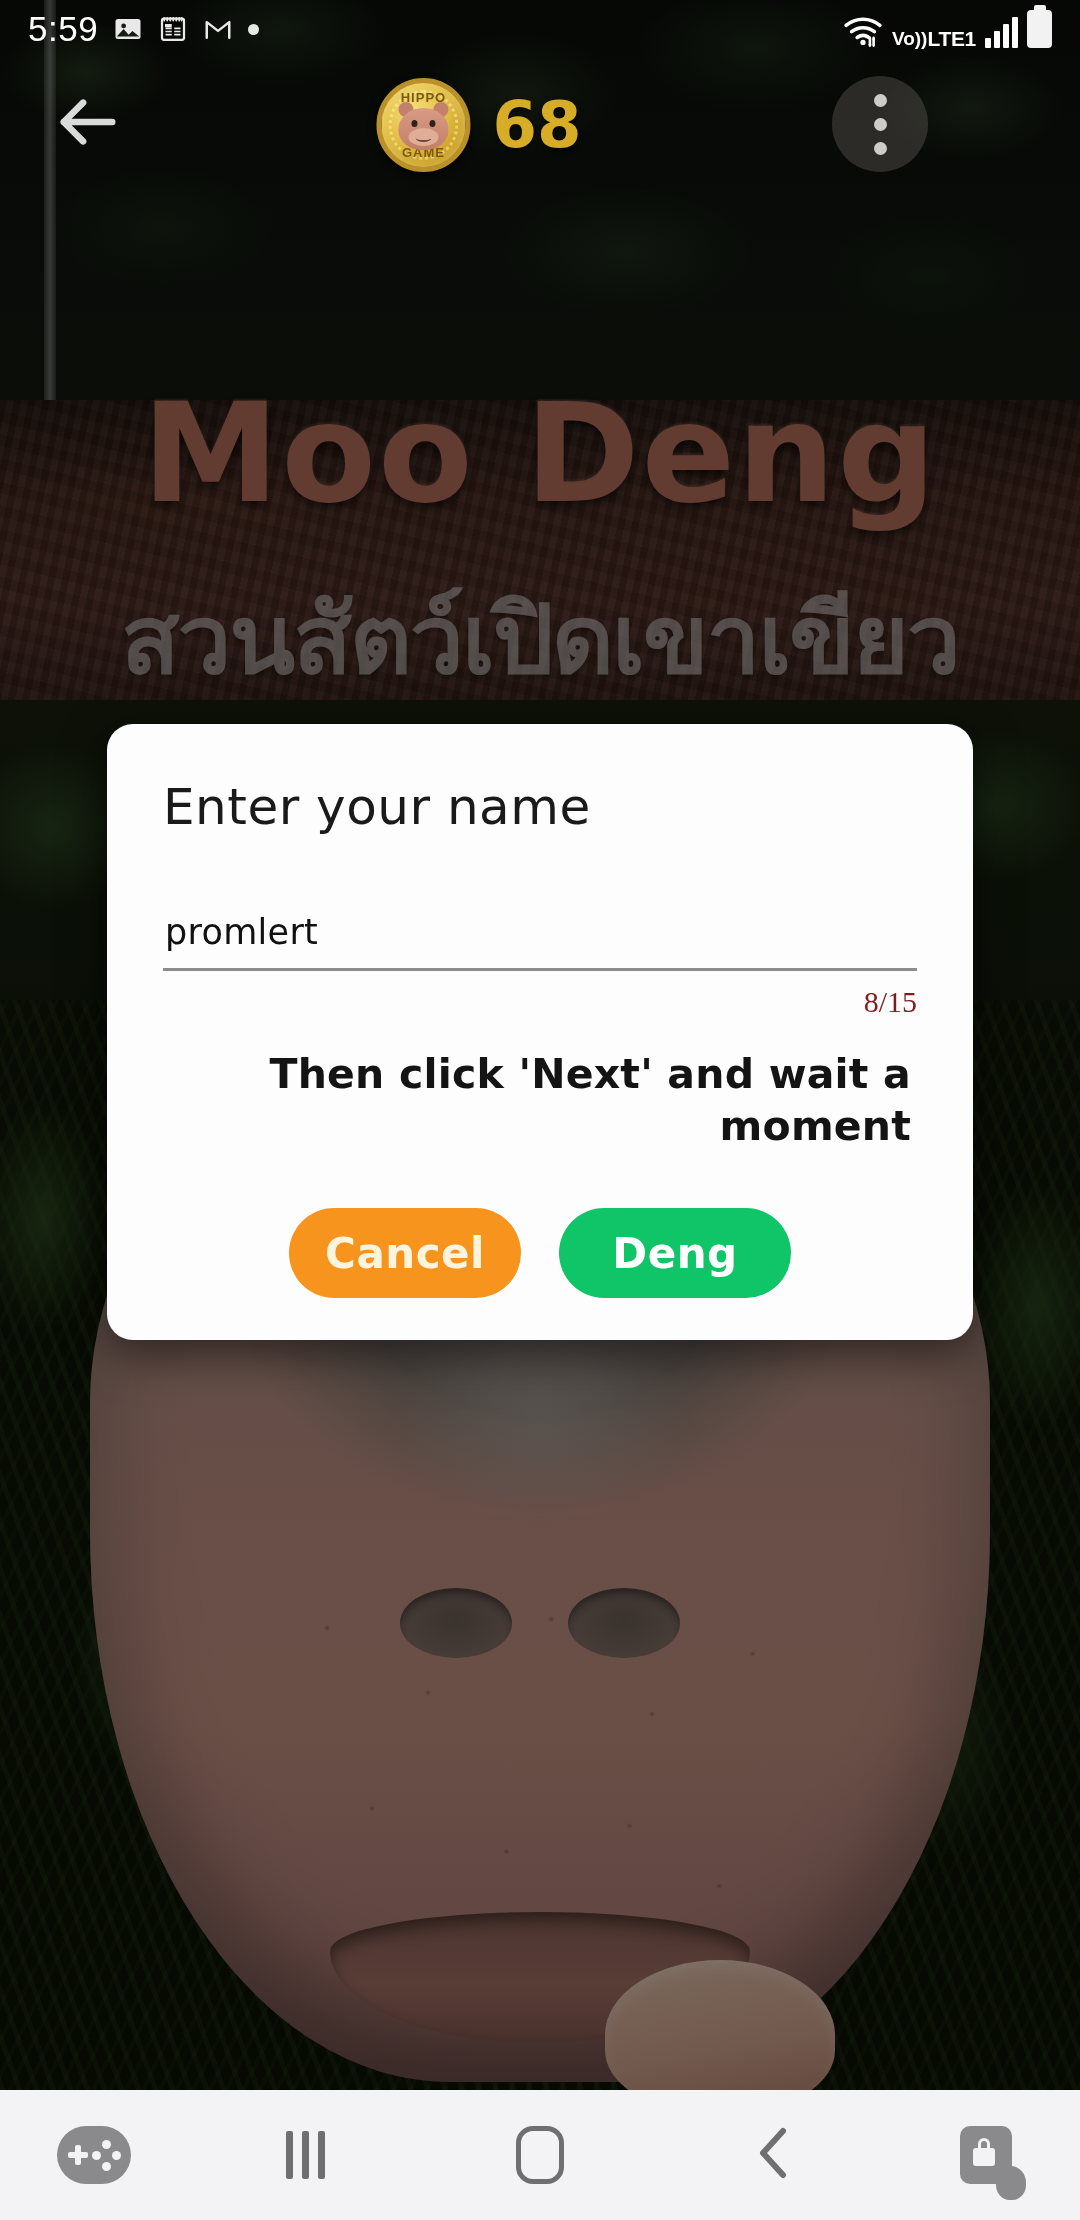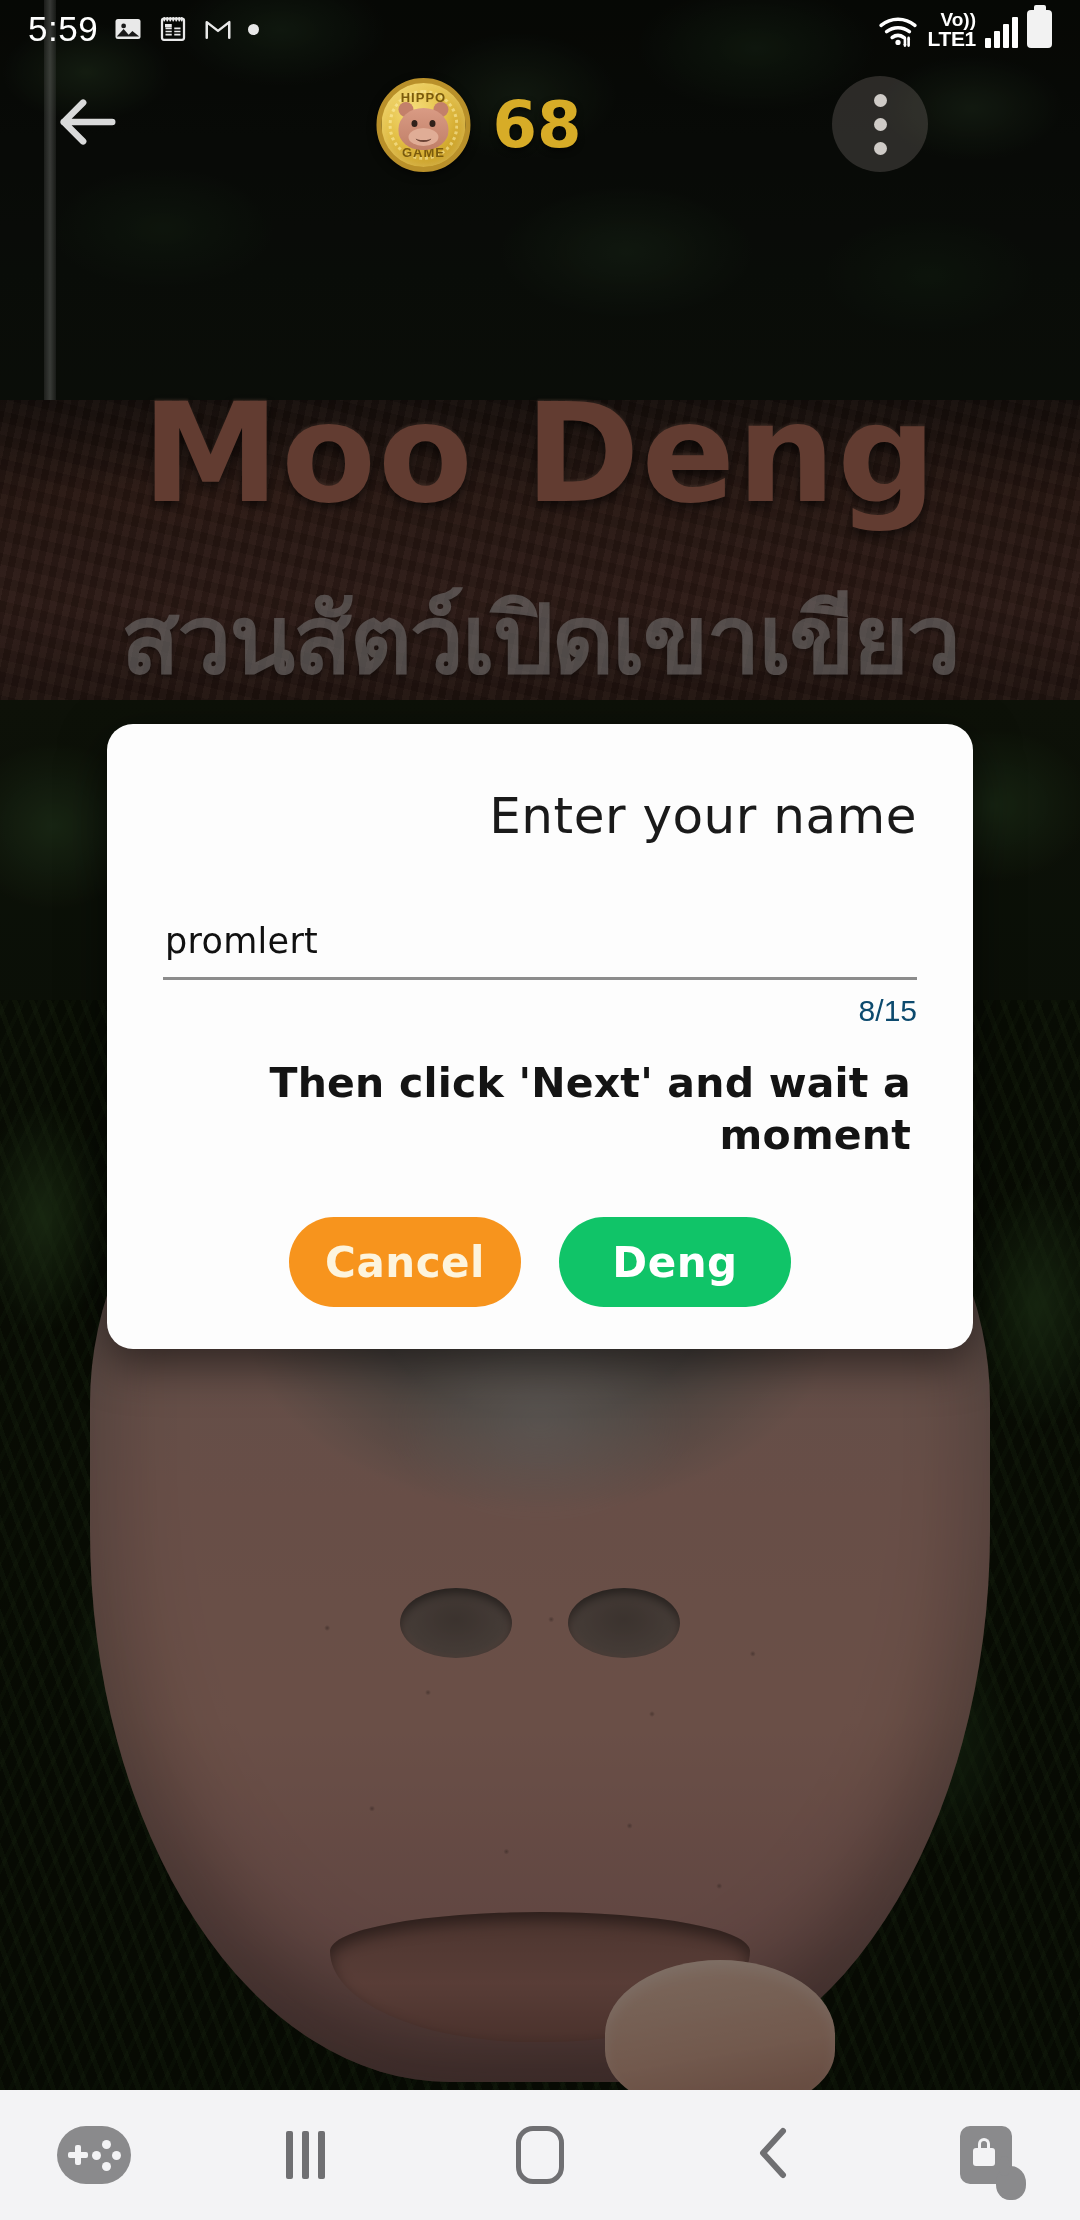--- a/index.html
+++ b/index.html
@@ -207,21 +207,21 @@
   }
   .sb-left { display:flex; align-items:center; gap:15px; }
   .sb-time {
     font-size:35px; font-weight:400; letter-spacing:.5px;
     font-family:"Liberation Sans", sans-serif;
   }
   .sb-ic { display:inline-flex; align-items:center; justify-content:center; }
   .sb-dot { width:11px; height:11px; border-radius:50%; background:#e8e8e8; }
   .sb-right { margin-left:auto; display:flex; align-items:flex-end; gap:9px; }
   .volte {
-    display:flex; flex-direction:column; align-items:flex-end;
+    display:flex; flex-direction:row; align-items:center;
     line-height:.92; font-size:19px; font-weight:bold; color:#fff;
     font-family:"Liberation Sans", sans-serif;
   }
   .volte .vo { font-size:19px; }
   .volte .lte { font-size:21px; letter-spacing:-.3px; }
   .sig { display:flex; align-items:flex-end; gap:3px; height:30px; }
   .sig i { width:6px; background:#fff; border-radius:1px; display:block; }
   .battery {
     width:25px; height:38px; border-radius:4px;
     background:#f2f2f2; position:relative;
@@ -318,47 +318,47 @@
   .dialog {
     position:absolute; left:107px; top:724px;
     width:866px;
     background:#fdfdfd;
     border-radius:26px;
     padding:46px 56px 42px;
     box-shadow:0 14px 46px rgba(0,0,0,.55);
     z-index:60;
   }
   .dlg-title {
-    text-align:right;
+    text-align:left;
     font-family:"DejaVu Sans", sans-serif;
     font-size:50px;
     font-weight:normal;
     color:#1a1a1a;
     letter-spacing:.5px;
-    margin-top:17px;
+    margin-top:8px;
   }
   .name-field {
     margin-top:76px;
     border-bottom:3px solid #8c8c8c;
     padding-bottom:14px;
   }
   .name-input {
     width:100%;
     border:none; outline:none; background:transparent;
     font-family:"DejaVu Sans", sans-serif;
     font-size:35px; color:#111;
     padding:0 2px 2px;
     letter-spacing:.3px;
   }
   .counter {
     text-align:right;
     margin-top:14px;
-    font-family:Liberation Sans, sans-serif;
+    font-family:Liberation Serif, serif;
     font-size:30px;
-    color:#0c4a6e;
+    color:#7f1d1d;
   }
   .dlg-sub {
     margin-top:30px;
     text-align:right;
     font-family:"DejaVu Sans", sans-serif;
     font-size:41px;
     font-weight:bold;
     color:#141414;
     line-height:1.26;
     letter-spacing:.2px;

